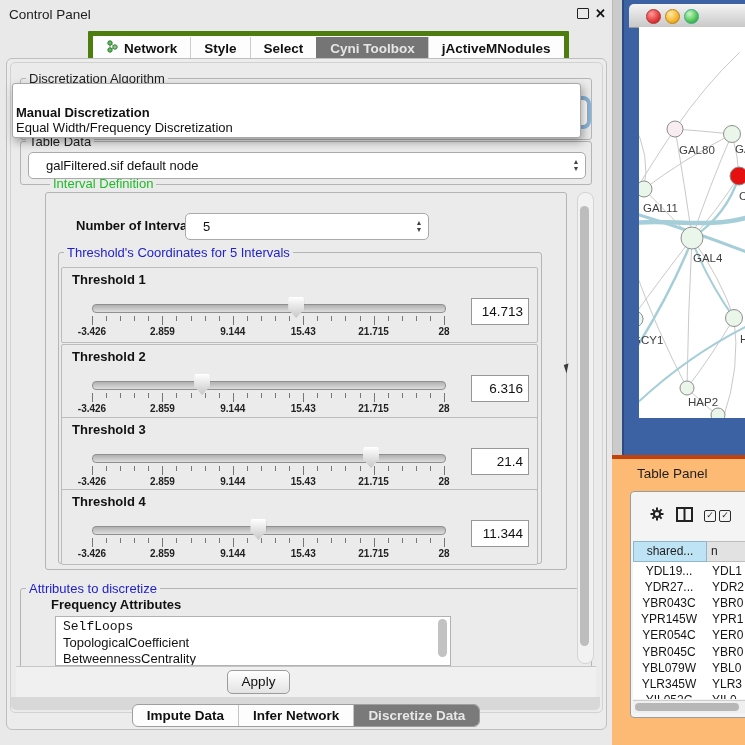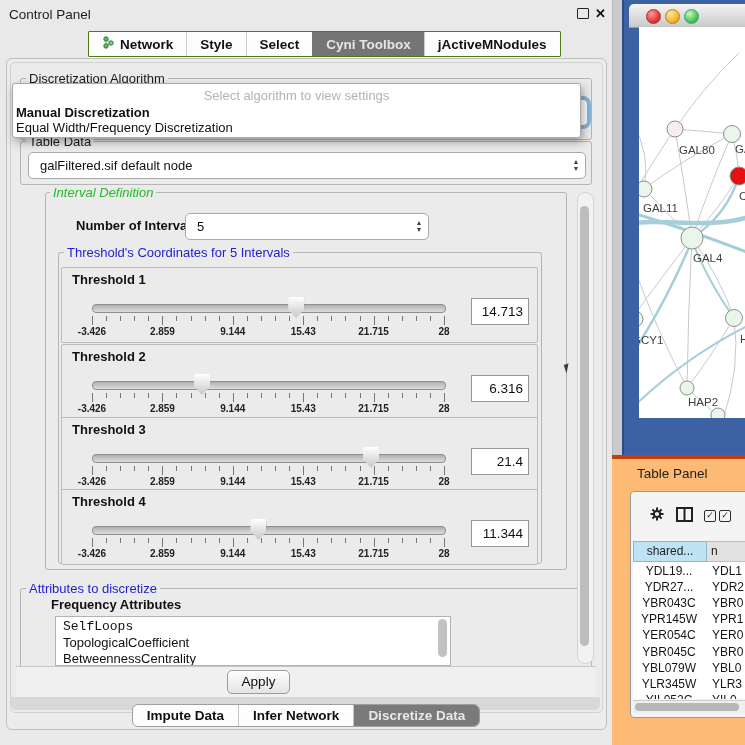--- a/index.html
+++ b/index.html
@@ -8,21 +8,21 @@
   .abs{position:absolute;}
 
   
   .control-panel{position:absolute;left:0;top:0;width:612px;height:745px;background:#e9e9e9;border-right:1px solid #b9b9b9;}
   .cp-title{position:absolute;left:9px;top:7px;font-size:13.5px;color:#1d1d1d;}
   .cp-win-icons{position:absolute;right:6px;top:7px;display:flex;gap:6px;align-items:center;}
   .float-box{width:10px;height:9px;border:1.5px solid #222;border-radius:1px;display:inline-block;}
   .close-x{font-size:13px;font-weight:bold;color:#111;line-height:13px;}
 
   
-  .tabbar{position:absolute;left:88px;top:31px;height:24px;display:flex;background:#fdfdfd;border:1px solid #4d7c0f;border-radius:1px;overflow:hidden;box-shadow:0 1px 0 rgba(255,255,255,.7);}
+  .tabbar{position:absolute;left:88px;top:31px;height:24px;display:flex;background:#fdfdfd;border:5px solid #4d7c0f;border-radius:1px;overflow:hidden;box-shadow:0 1px 0 rgba(255,255,255,.7);align-items:flex-end;}
   .tabbar .tab{padding:0 13px;line-height:23px;font-size:13.5px;color:#111;font-weight:600;display:flex;align-items:center;gap:5px;background:#fdfdfd;}
   .tabbar .tab + .tab{border-left:1px solid #cccccc;}
   .tabbar .tab.sel{background:#757575;color:#e6e6e6;border-left-color:#757575;}
   .btabbar{position:absolute;left:0;top:704px;width:612px;display:flex;justify-content:center;}
   .btabbar .inner{display:flex;background:#fdfdfd;border:1px solid #9f9f9f;border-radius:6px;overflow:hidden;height:21px;}
   .btabbar .tab{padding:0 14px;line-height:21px;font-size:13.5px;font-weight:600;color:#111;}
   .btabbar .tab + .tab{border-left:1px solid #c4c4c4;}
   .btabbar .tab.sel{background:#7a7a7a;color:#e8e8e8;}
 
   
@@ -30,21 +30,21 @@
   .content-inner{position:absolute;left:10px;top:62px;width:591px;height:649px;border:1px solid #d2d2d2;border-radius:5px;background:#ebebeb;}
   .footer-band{position:absolute;left:11px;top:697px;width:589px;height:13px;background:#d8d8d8;border-radius:0 0 5px 5px;}
 
   
   .group{position:absolute;border:1px solid #b5b5b5;border-radius:3px;}
   .group-title{position:absolute;font-size:13px;background:#ebebeb;padding:0 3px;white-space:nowrap;}
   .t-black{color:#1c1c1c;} .t-green{color:#21bb29;} .t-blue{color:#2222cc;}
 
   
   .combo{position:absolute;background:#ffffff;border:1px solid #a9a9a9;border-radius:5px;font-size:13px;color:#111;display:flex;align-items:center;}
-  .combo .val{padding-left:11px;flex:1;white-space:nowrap;overflow:hidden;}
+  .combo .val{padding-left:17px;flex:1;white-space:nowrap;overflow:hidden;}
   .combo .stepper{width:18px;display:flex;flex-direction:column;align-items:center;justify-content:center;gap:1px;color:#444;}
   .combo .stepper span{font-size:7px;line-height:6px;}
   .focus-ring{box-shadow:0 0 0 3px rgba(106,169,220,.8);}
 
   
   .popup{position:absolute;left:12px;top:83px;width:567px;height:53px;background:#ffffff;border:1px solid #a8a8a8;border-radius:3px;box-shadow:2px 4px 10px rgba(0,0,0,.35);z-index:6;}
   .popup .hint{position:absolute;left:0;top:4px;width:100%;text-align:center;color:#b3b3b3;font-size:13px;}
   .popup .opt{position:absolute;left:3px;font-size:13px;color:#111;white-space:nowrap;}
   .popup .opt.b{font-weight:bold;}
 
@@ -141,37 +141,36 @@
     <span class="group-title t-black" style="left:26px;top:71px;z-index:1;">Discretization Algorithm</span>
     <div class="combo focus-ring" style="left:28px;top:99px;width:558px;height:25px;z-index:2;">
       <span class="val"></span>
       <span class="stepper">
           <span>▲</span>
           <span>▼</span>
         </span>
     </div>
 
     <div class="popup">
-      <div class="hint">Select algorithm to view settings</div>
       <div class="opt b" style="top:21px;">Manual Discretization</div>
       <div class="opt" style="top:36px;">Equal Width/Frequency Discretization</div>
     </div>
 
     <div class="group" style="left:20px;top:141px;width:570px;height:42px;z-index:1;"></div>
     <span class="group-title t-black" style="left:26px;top:134px;z-index:1;">Table Data</span>
     <div class="combo" style="left:28px;top:152px;width:556px;height:25px;z-index:2;">
       <span class="val">galFiltered.sif default node</span>
       <span class="stepper">
           <span>▲</span>
           <span>▼</span>
         </span>
     </div>
 
     <div class="group" style="left:45px;top:192px;width:520px;height:376px;z-index:1;"></div>
-    <span class="group-title t-green" style="left:50px;top:185px;z-index:1;font-style:italic;">Interval Definition</span>
+    <span class="group-title t-green" style="left:50px;top:176px;z-index:1;">Interval Definition</span>
 
     <span class="group-title" style="left:73px;top:218px;z-index:1;font-weight:bold;color:#111;background:transparent;">Number of Intervals</span>
     <div class="combo" style="left:185px;top:213px;width:242px;height:25px;z-index:2;">
       <span class="val">5</span>
       <span class="stepper">
           <span>▲</span>
           <span>▼</span>
         </span>
     </div>
 

